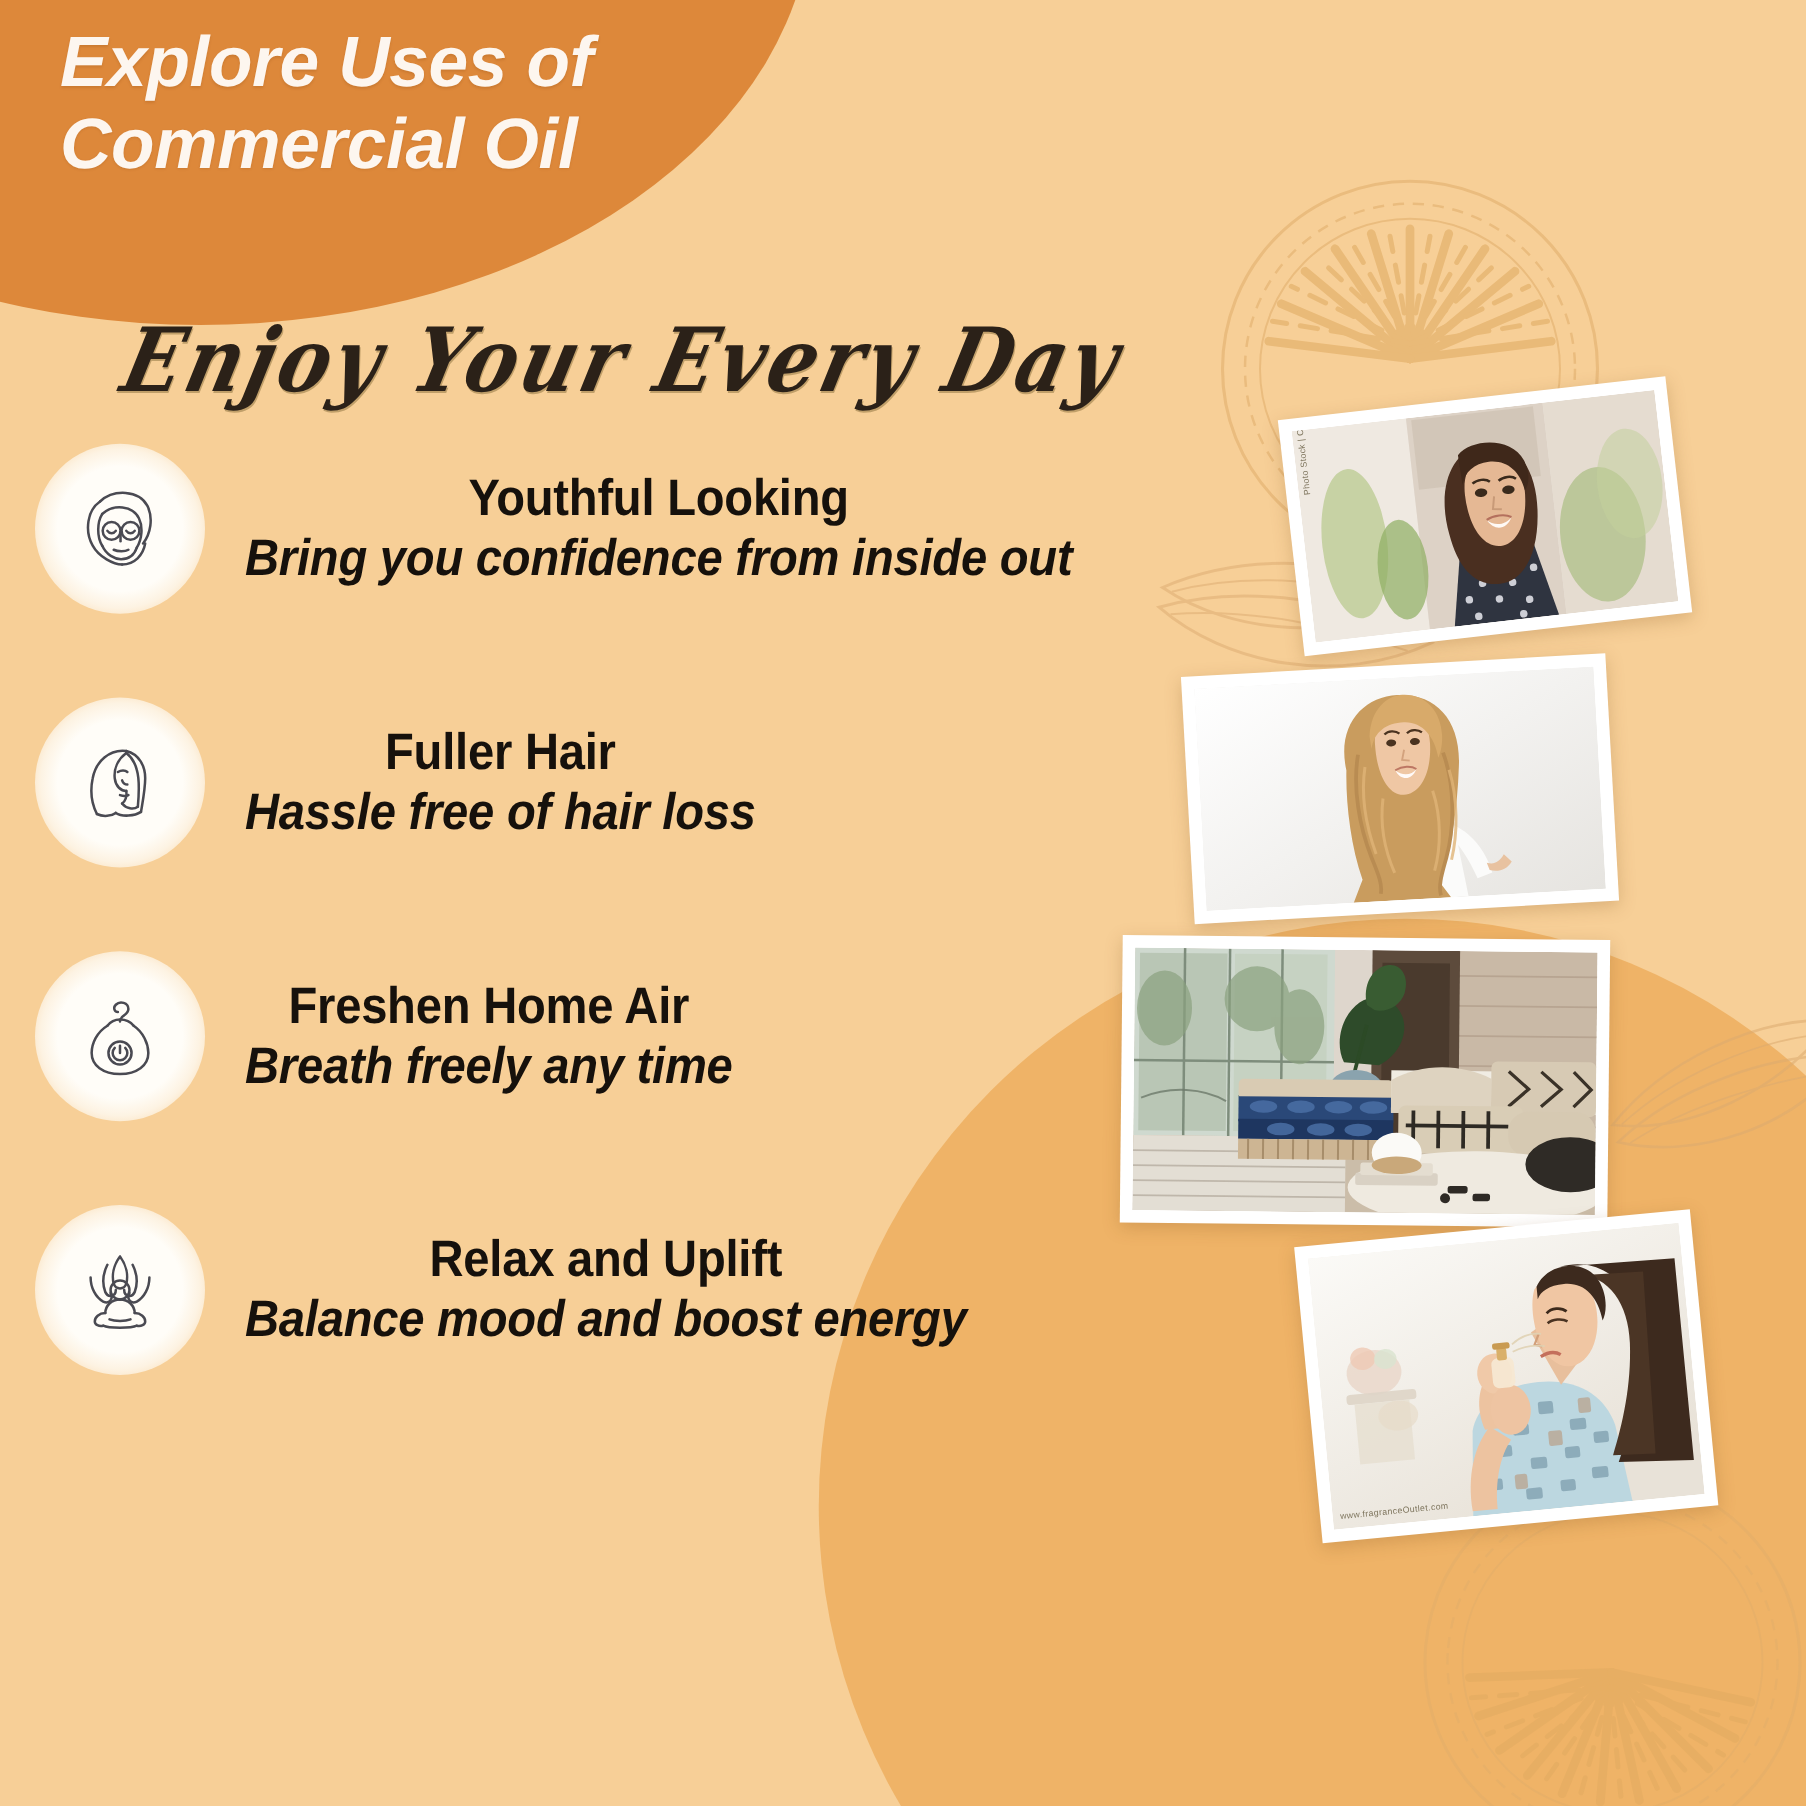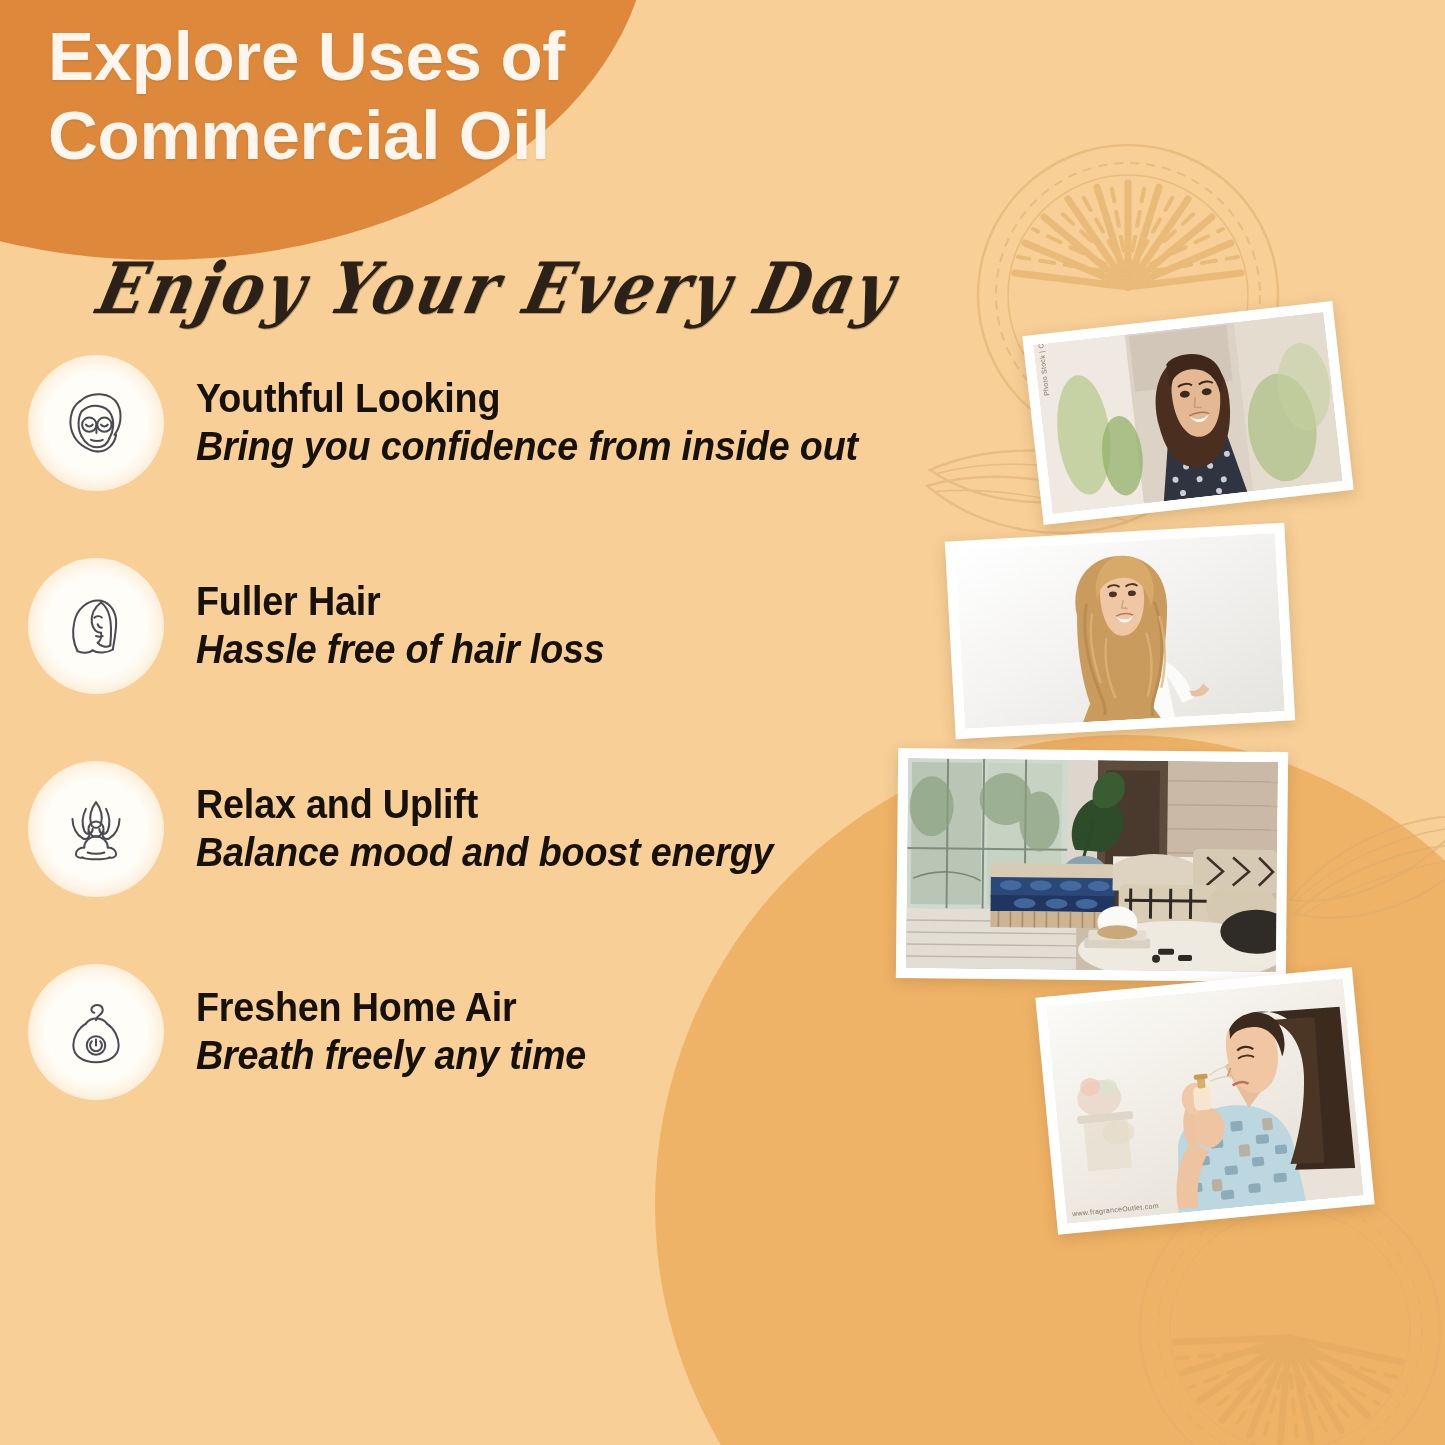--- a/index.html
+++ b/index.html
@@ -20,41 +20,42 @@
   .deco-svg{position:absolute;inset:0;width:1445px;height:1445px;pointer-events:none;}
 
   
   .header-blob{
     position:absolute;left:-330px;top:-420px;
     width:980px;height:680px;border-radius:50%;
     background:#dd883a;
   }
   .header-title{
     position:absolute;left:48px;top:18px;width:560px;
-    color:#fdf6ef;font-weight:700;font-size:69px;line-height:1.14;
+    color:#fdf6ef;font-weight:700;font-size:57px;line-height:1.14;
     letter-spacing:-0.3px;
     text-shadow:0 1px 2px rgba(120,60,10,.18);
+    font-style:italic;
   }
 
   
   .script-line{
     position:absolute;left:100px;top:252px;
     font-family:"DejaVu Serif",serif;
     font-style:italic;font-weight:700;
     font-size:62px;letter-spacing:3px;
     color:#2b2118;
     transform:skewX(-13deg) scaleY(1.14);
     transform-origin:left center;
     white-space:nowrap;
     text-shadow:1px 1px 0 rgba(90,70,20,.35);
   }
 
   
   .features{position:absolute;left:28px;top:355px;width:1020px;}
-  .feature{position:relative;display:flex;align-items:center;height:auto;margin-bottom:67px;}
+  .feature{position:relative;display:flex;align-items:center;height:auto;margin-bottom:67px;text-align:center;}
   .feature:last-child{margin-bottom:0;}
 
   .icon-wrap{
     position:relative;flex:0 0 auto;
     width:136px;height:136px;
     display:flex;align-items:center;justify-content:center;
   }
   .icon-glow{
     position:absolute;left:50%;top:50%;transform:translate(-50%,-50%);
     width:136px;height:136px;border-radius:50%;
@@ -220,55 +221,55 @@
       <div class="feature-text">
         <div class="ft-title">Fuller Hair</div>
         <div class="ft-sub">Hassle free of hair loss</div>
       </div>
     </div>
 
     <div class="feature">
       <div class="icon-wrap">
         <div class="icon-glow"></div>
         <svg class="icon-svg" viewBox="0 0 100 100" fill="none" stroke="#4a4a52" stroke-width="2.4" stroke-linecap="round" stroke-linejoin="round">
+          <path d="M50 36 C 50 30, 58 30, 58 24 C 58 18, 50 16, 46 20 C 43 23, 45 27, 48 27"></path>
+          <path d="M38 40 C 41 36, 46 34, 50 34 C 55 34, 60 36, 63 40"></path>
+          <path d="M38 40 C 28 46, 23 57, 23 66 C 23 78, 34 86, 50 86 C 66 86, 77 78, 77 66 C 77 57, 72 46, 63 40"></path>
+          <circle cx="50" cy="66" r="11"></circle>
+          <path d="M50 59 L 50 66"></path>
+          <path d="M45 61 A 7 7 0 1 0 55 61"></path>
+        </svg>
+      </div>
+      <div class="feature-text">
+        <div class="ft-title">Freshen Home Air</div>
+        <div class="ft-sub">Breath freely any time</div>
+      </div>
+    </div>
+
+    <div class="feature">
+      <div class="icon-wrap">
+        <div class="icon-glow"></div>
+        <svg class="icon-svg" viewBox="0 0 100 100" fill="none" stroke="#4a4a52" stroke-width="2.4" stroke-linecap="round" stroke-linejoin="round">
           <path d="M50 18 C 44 26, 42 36, 44 44 C 46 50, 54 50, 56 44 C 58 36, 56 26, 50 18 Z"></path>
           <path d="M38 26 C 34 34, 33 44, 36 52 C 39 58, 46 56, 46 50"></path>
           <path d="M62 26 C 66 34, 67 44, 64 52 C 61 58, 54 56, 54 50"></path>
           <path d="M22 38 C 22 48, 27 57, 34 61 C 40 64, 44 58, 41 53"></path>
           <path d="M78 38 C 78 48, 73 57, 66 61 C 60 64, 56 58, 59 53"></path>
           <circle cx="50" cy="50" r="9"></circle>
           <path d="M50 59 C 42 59, 36 65, 36 72"></path>
           <path d="M50 59 C 58 59, 64 65, 64 72"></path>
           <path d="M36 72 C 30 72, 26 76, 26 80 C 26 83, 30 85, 34 84"></path>
           <path d="M64 72 C 70 72, 74 76, 74 80 C 74 83, 70 85, 66 84"></path>
           <path d="M34 84 C 38 86, 44 86, 50 86 C 56 86, 62 86, 66 84"></path>
           <path d="M40 78 C 45 80, 55 80, 60 78"></path>
         </svg>
       </div>
       <div class="feature-text">
         <div class="ft-title">Relax and Uplift</div>
         <div class="ft-sub">Balance mood and boost energy</div>
-      </div>
-    </div>
-
-    <div class="feature">
-      <div class="icon-wrap">
-        <div class="icon-glow"></div>
-        <svg class="icon-svg" viewBox="0 0 100 100" fill="none" stroke="#4a4a52" stroke-width="2.4" stroke-linecap="round" stroke-linejoin="round">
-          <path d="M50 36 C 50 30, 58 30, 58 24 C 58 18, 50 16, 46 20 C 43 23, 45 27, 48 27"></path>
-          <path d="M38 40 C 41 36, 46 34, 50 34 C 55 34, 60 36, 63 40"></path>
-          <path d="M38 40 C 28 46, 23 57, 23 66 C 23 78, 34 86, 50 86 C 66 86, 77 78, 77 66 C 77 57, 72 46, 63 40"></path>
-          <circle cx="50" cy="66" r="11"></circle>
-          <path d="M50 59 L 50 66"></path>
-          <path d="M45 61 A 7 7 0 1 0 55 61"></path>
-        </svg>
-      </div>
-      <div class="feature-text">
-        <div class="ft-title">Freshen Home Air</div>
-        <div class="ft-sub">Breath freely any time</div>
       </div>
     </div>
 
   </div>
 
   <div class="photo ph1">
     <div class="inner">
       <svg class="scene" viewBox="0 0 292 170" preserveAspectRatio="xMidYMid slice">
         <rect width="292" height="170" fill="#e9e3dc"></rect>
         <rect x="0" y="0" width="92" height="170" fill="#efe9e1"></rect>

